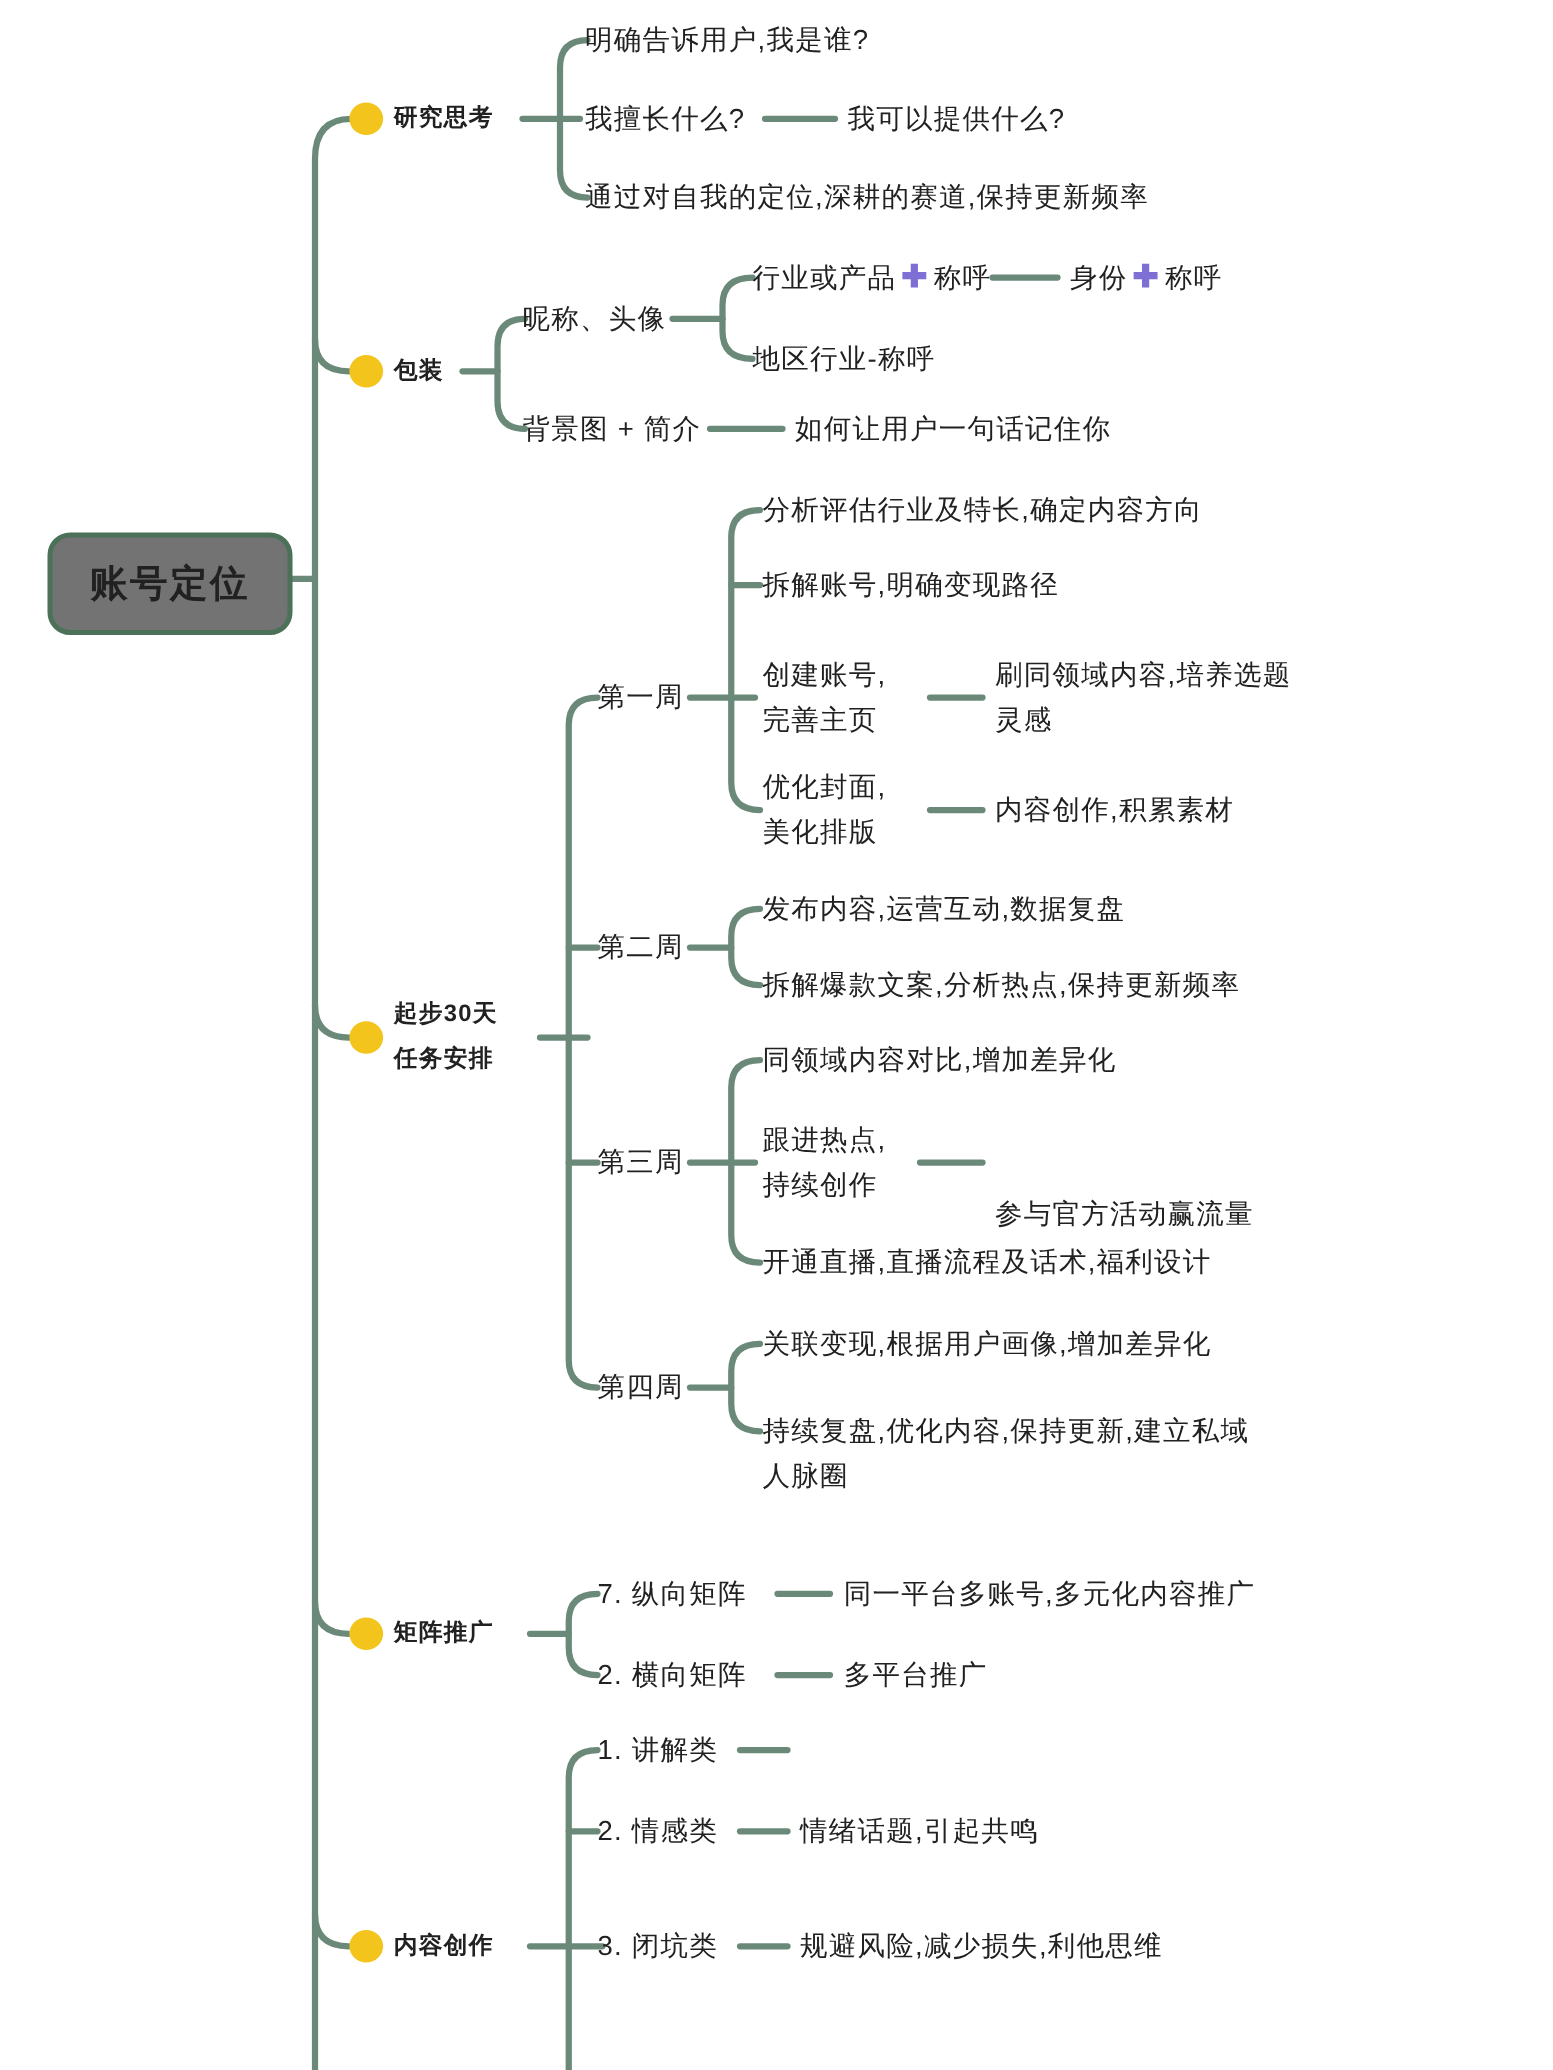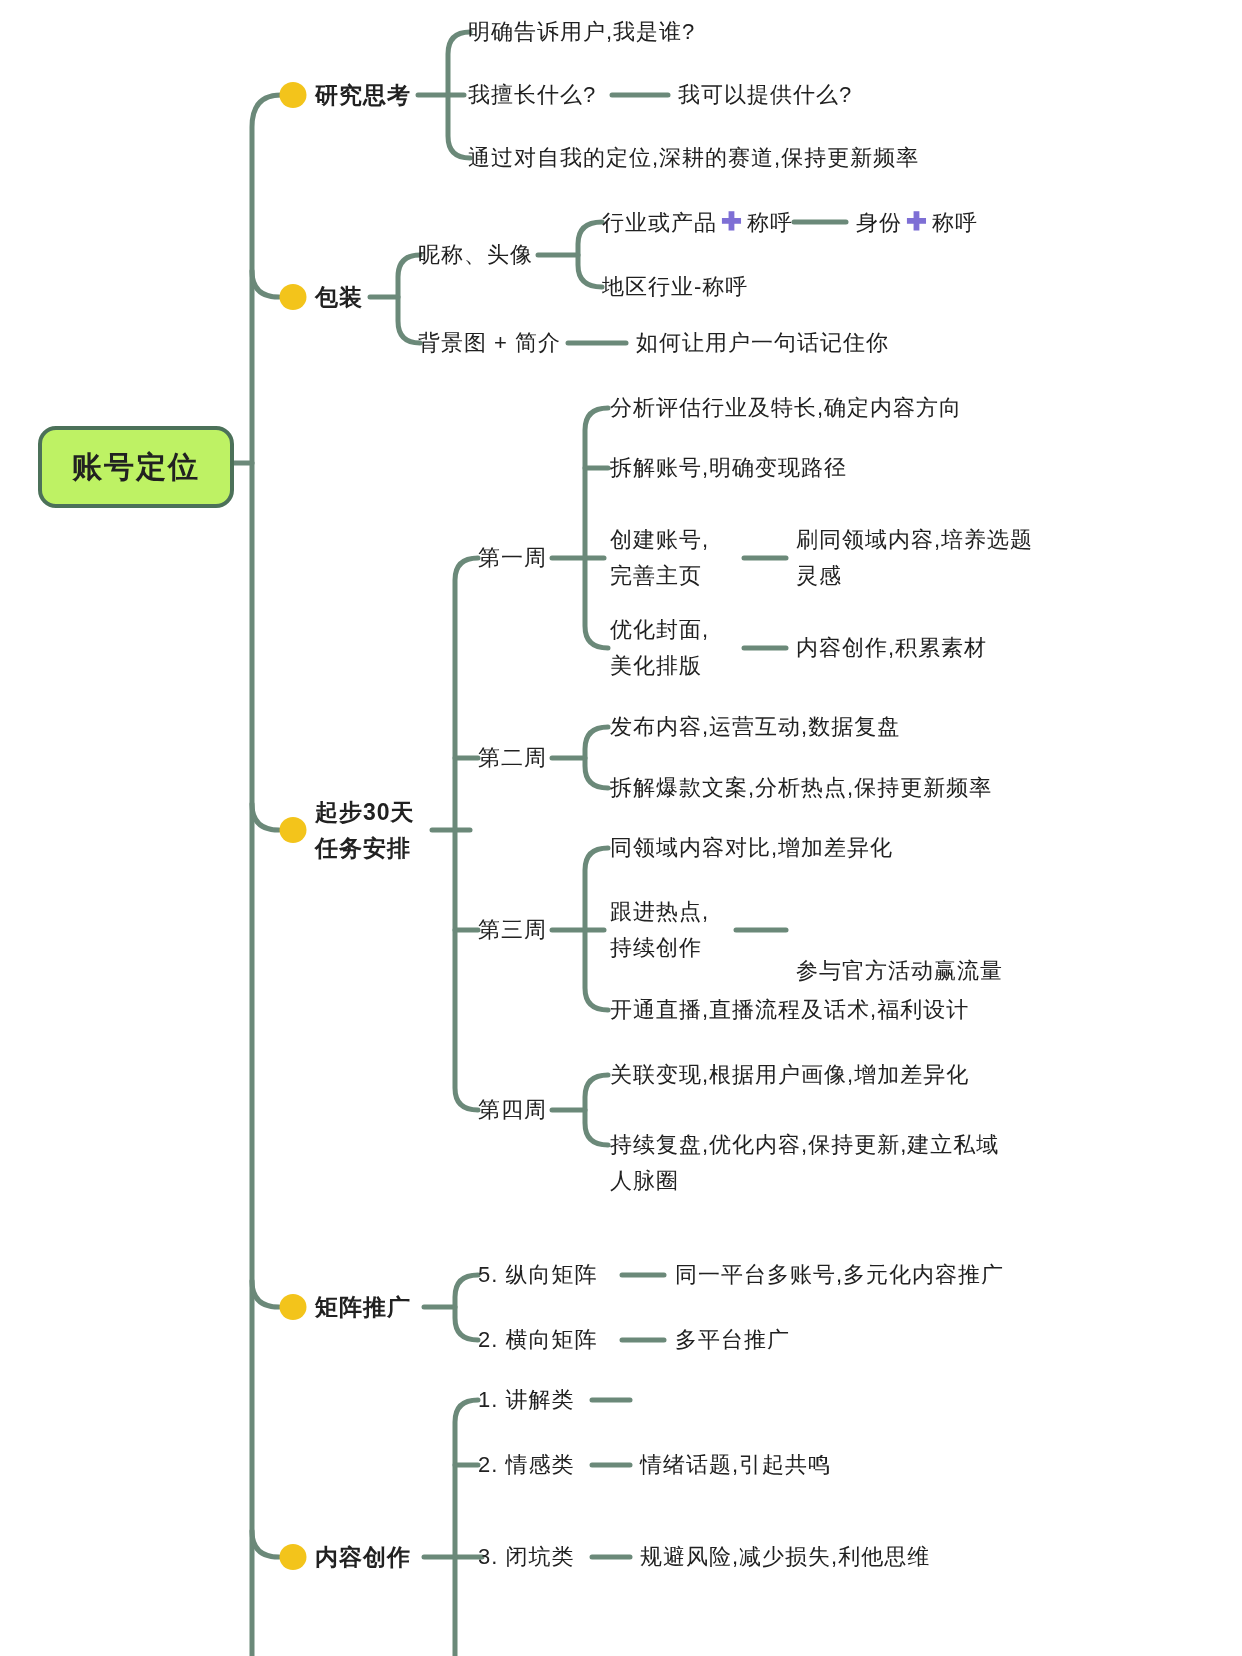--- a/index.html
+++ b/index.html
@@ -7,28 +7,28 @@
     position:relative;width:1242px;height:1656px;background:#ffffff;
     font-family:"Liberation Sans",sans-serif;color:#212121;overflow:hidden;
   }
   svg.wires{position:absolute;left:0;top:0;width:1242px;height:1656px;}
   svg.wires path{stroke:#6b8979;stroke-width:5;fill:none;stroke-linecap:round;}
   .node{
     position:absolute;transform:translateY(-50%);
     font-size:22px;line-height:36px;white-space:pre-line;letter-spacing:1px;
   }
   .anchor-first{transform:none;}
-  .branch-label{font-weight:bold;font-size:23px;}
+  .branch-label{font-weight:bold;font-size:19px;}
   .dot{
     position:absolute;width:27px;height:26px;border-radius:50%;
     background:#f3c41b;transform:translate(-50%,-50%);
   }
   .root-box{
     position:absolute;left:38px;top:426px;width:188px;height:74px;
-    border:4px solid #4c7159;border-radius:18px;background:#bef264;
+    border:4px solid #4c7159;border-radius:18px;background:#737373;
     display:flex;align-items:center;justify-content:center;
     font-size:30px;font-weight:bold;letter-spacing:2px;
   }
   .plus{color:#7e6fd5;font-weight:bold;font-size:25px;padding:0 4px;}
 </style>
 </head>
 <body>
 
 <div class="canvas">
 
@@ -136,21 +136,21 @@
 持续创作</div>
   <div class="node" style="left:796px;top:971px">参与官方活动赢流量</div>
   <div class="node" style="left:610px;top:1010px">开通直播,直播流程及话术,福利设计</div>
 
   <div class="node" style="left:478px;top:1110px">第四周</div>
   <div class="node" style="left:610px;top:1075px">关联变现,根据用户画像,增加差异化</div>
   <div class="node anchor-first" style="left:610px;top:1127px">持续复盘,优化内容,保持更新,建立私域
 人脉圈</div>
 
   <div class="node branch-label" style="left:315px;top:1307px">矩阵推广</div>
-  <div class="node" style="left:478px;top:1275px">5.  纵向矩阵</div>
+  <div class="node" style="left:478px;top:1275px">7.  纵向矩阵</div>
   <div class="node" style="left:675px;top:1275px">同一平台多账号,多元化内容推广</div>
   <div class="node" style="left:478px;top:1340px">2.  横向矩阵</div>
   <div class="node" style="left:675px;top:1340px">多平台推广</div>
 
   <div class="node branch-label" style="left:315px;top:1557px">内容创作</div>
   <div class="node" style="left:478px;top:1400px">1.  讲解类</div>
   <div class="node" style="left:478px;top:1465px">2.  情感类</div>
   <div class="node" style="left:640px;top:1465px">情绪话题,引起共鸣</div>
   <div class="node" style="left:478px;top:1557px">3.  闭坑类</div>
   <div class="node" style="left:640px;top:1557px">规避风险,减少损失,利他思维</div>

